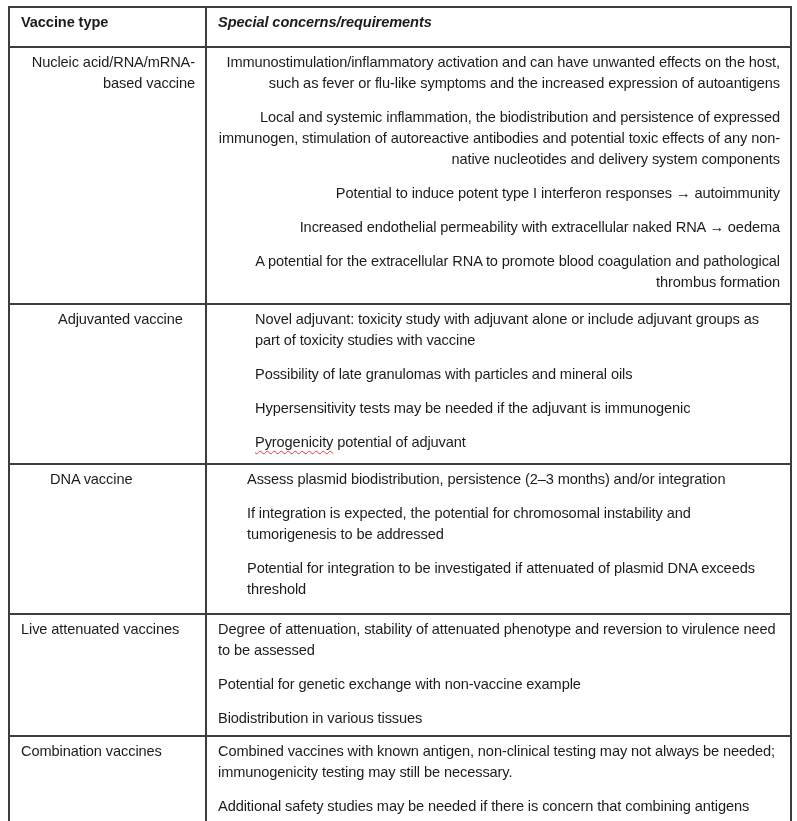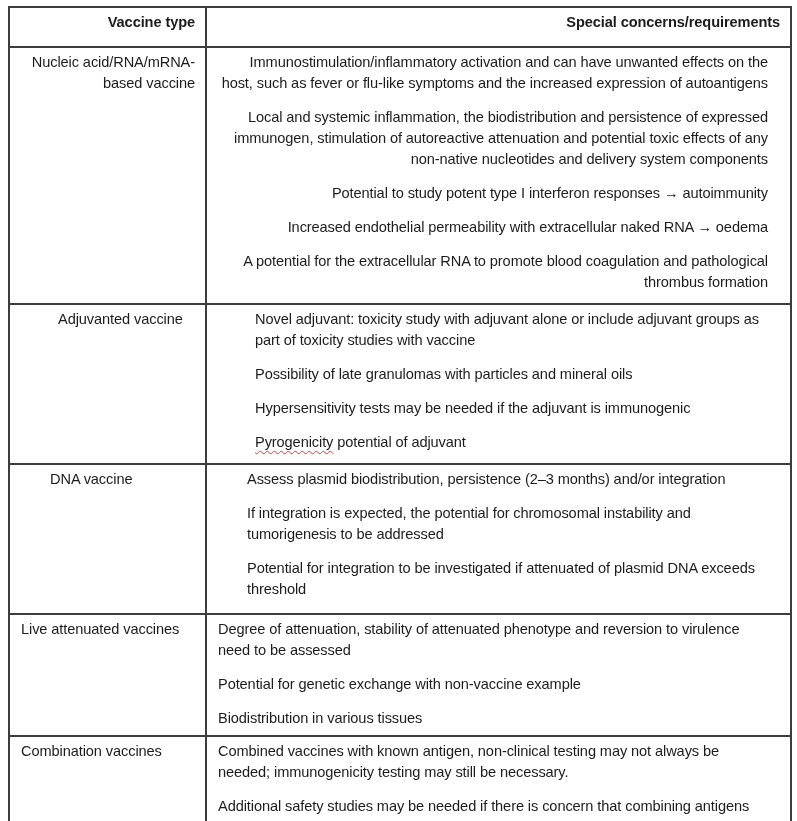--- a/index.html
+++ b/index.html
@@ -28,28 +28,28 @@
   table.vaccine-table td {
     border: 2px solid #3d3d3d;
     vertical-align: top;
     padding: 4px 10px 4px 11px;
     color: #1c1c1c;
     font-size: 14.6px;
     line-height: 21px;
     letter-spacing: -0.1px;
   }
   table.vaccine-table th {
-    text-align: right;
+    text-align: left;
     font-weight: bold;
     height: 30px;
   }
-  th.col-header-concerns { padding-left: 35px; }
+  th.col-header-concerns { padding-left: 35px; font-style: italic; }
   td.concerns-cell { padding-left: 8px; padding-right: 12px; }
   td p {
-    margin: 0 12px 13px 0;
+    margin: 0 0 13px 0;
   }
   td p:last-child { margin-bottom: 0; }
   
   tbody tr:nth-child(1) td { height: 247px; text-align: right; }
   tbody tr:nth-child(2) td { height: 150px; padding-left: 48px; }
   tbody tr:nth-child(3) td { height: 140px; padding-left: 40px; }
   tbody tr:nth-child(4) td { height: 112px; }
   tbody tr:nth-child(5) td { height: 108px; }
   .squiggle {
     text-decoration-line: underline;
@@ -73,22 +73,22 @@
         <th class="col-header-type">Vaccine type</th>
         <th class="col-header-concerns">Special concerns/requirements</th>
       </tr>
     </thead>
     <tbody>
 
     <tr>
           <td class="type-cell">Nucleic acid/RNA/mRNA-based vaccine</td>
           <td class="concerns-cell">
             <p>Immunostimulation/inflammatory activation and can have unwanted effects on the host, such as fever or flu-like symptoms and the increased expression of autoantigens</p>
-            <p>Local and systemic inflammation, the biodistribution and persistence of expressed immunogen, stimulation of autoreactive attenuation and potential toxic effects of any non-native nucleotides and delivery system components</p>
-            <p>Potential to study potent type I interferon responses → autoimmunity</p>
+            <p>Local and systemic inflammation, the biodistribution and persistence of expressed immunogen, stimulation of autoreactive antibodies and potential toxic effects of any non-native nucleotides and delivery system components</p>
+            <p>Potential to induce potent type I interferon responses → autoimmunity</p>
             <p>Increased endothelial permeability with extracellular naked RNA → oedema</p>
             <p>A potential for the extracellular RNA to promote blood coagulation and pathological thrombus formation</p>
           </td>
         </tr>
         <tr>
           <td class="type-cell">Adjuvanted vaccine</td>
           <td class="concerns-cell">
             <p>Novel adjuvant: toxicity study with adjuvant alone or include adjuvant groups as part of toxicity studies with vaccine</p>
             <p>Possibility of late granulomas with particles and mineral oils</p>
             <p>Hypersensitivity tests may be needed if the adjuvant is immunogenic</p>

